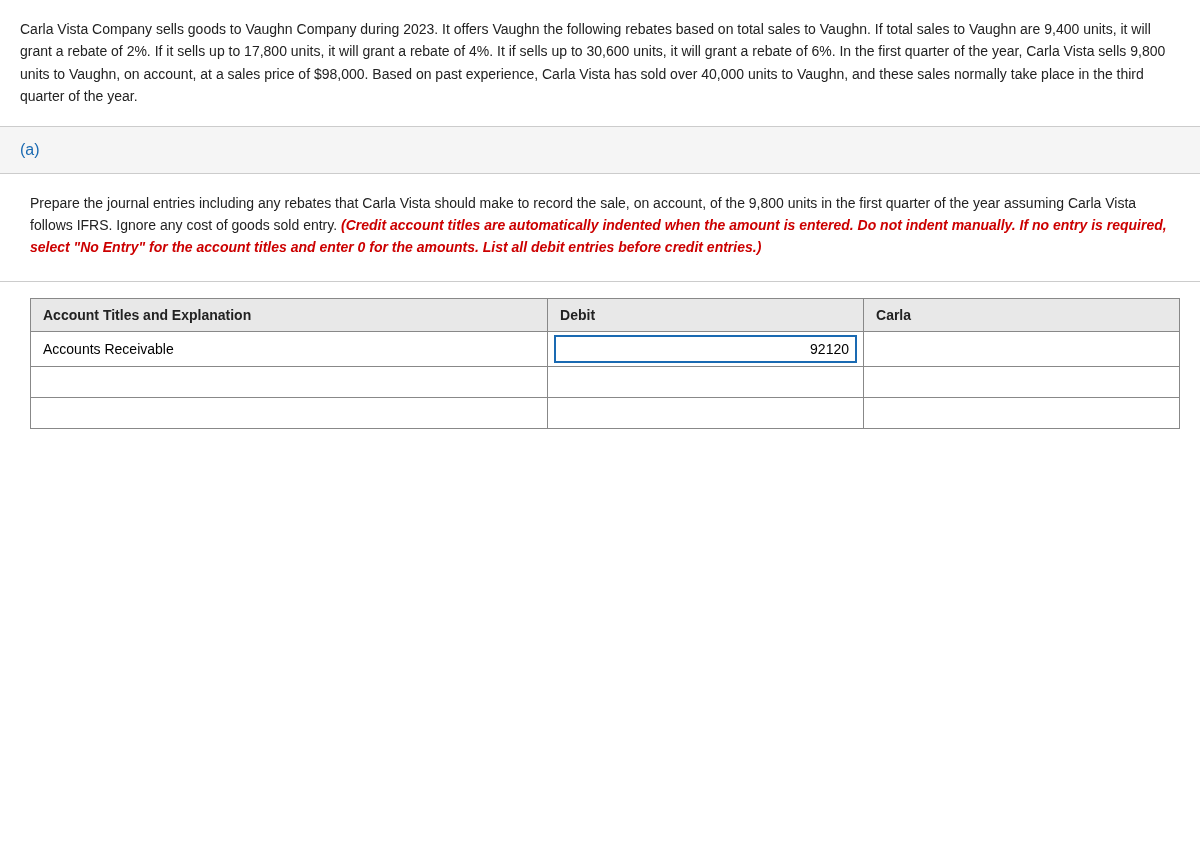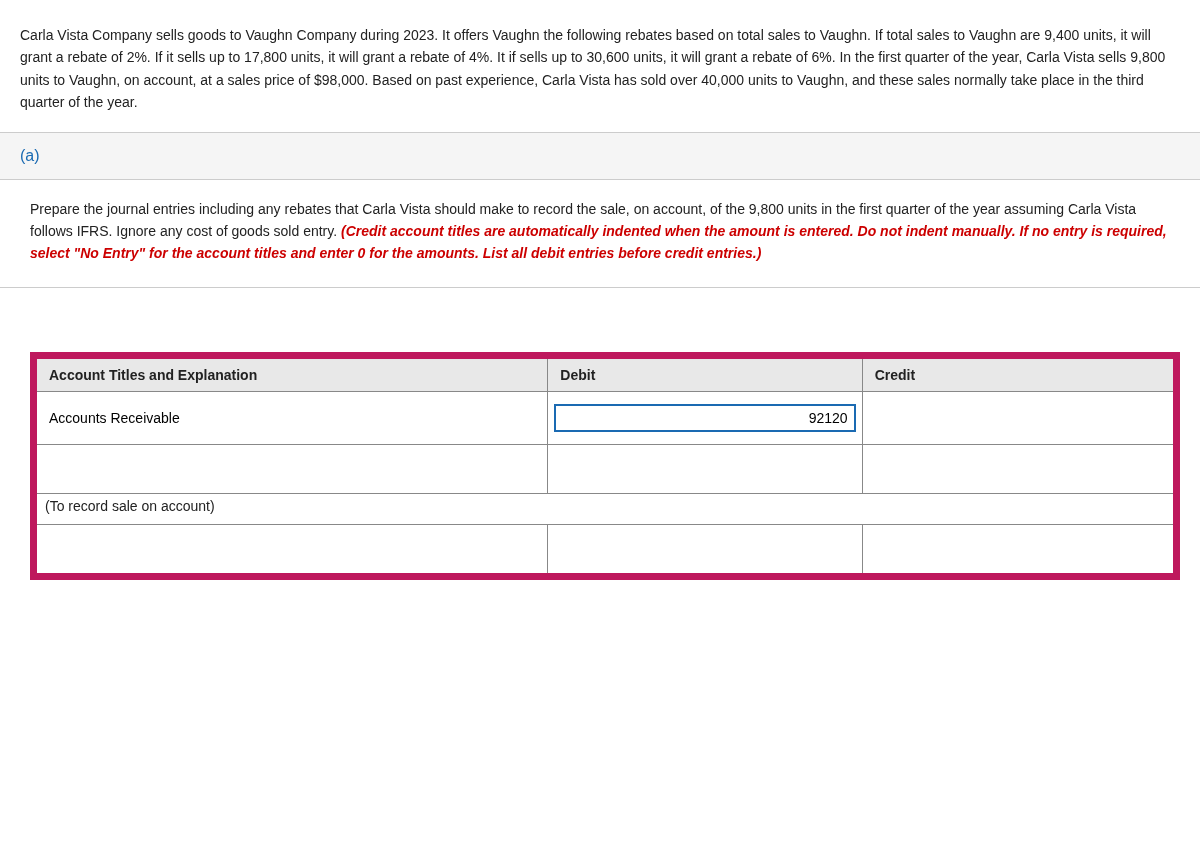--- a/index.html
+++ b/index.html
@@ -10,21 +10,21 @@
 
     body {
       font-family: Arial, sans-serif;
       font-size: 14px;
       color: #222;
       background: #fff;
       width: 1200px;
     }
 
     .problem-text {
-      padding: 24px 20px 18px 20px;
+      padding: 18px 20px 18px 20px;
       line-height: 1.6;
       border-bottom: 1px solid #ccc;
     }
 
     .part-section {
       background: #f5f5f5;
       padding: 14px 20px;
       border-bottom: 1px solid #ccc;
     }
 
@@ -45,39 +45,38 @@
       font-weight: bold;
     }
 
     .journal-table-wrapper {
       padding: 16px 20px 10px 30px;
     }
 
     .journal-table {
       width: 100%;
       border-collapse: collapse;
-      border: 7px solid #be185d;
-      margin-top: 48px;
+      border: 1px solid #be185d;
     }
 
     .journal-table th {
       background: #e8e8e8;
       border: 1px solid #888;
       padding: 8px 12px;
       font-weight: bold;
       text-align: left;
     }
 
     .journal-table th.center {
       text-align: left;
     }
 
     .journal-table td {
       border: 1px solid #888;
-      padding: 12px 6px;
+      padding: 3px 6px;
       vertical-align: middle;
     }
 
     .journal-table td.account-col {
       width: 45%;
     }
 
     .journal-table td.debit-col,
     .journal-table td.credit-col {
       width: 27.5%;
@@ -122,21 +121,21 @@
 <div class="instructions">
   <span>Prepare the journal entries including any rebates that Carla Vista should make to record the sale, on account, of the 9,800 units in the first quarter of the year assuming Carla Vista follows IFRS. Ignore any cost of goods sold entry. </span><span class="red-italic">(Credit account titles are automatically indented when the amount is entered. Do not indent manually. If no entry is required, select "No Entry" for the account titles and enter 0 for the amounts. List all debit entries before credit entries.)</span>
 </div>
 
 <div class="journal-table-wrapper">
   <table class="journal-table">
     <thead>
       <tr>
         <th class="account-col">Account Titles and Explanation</th>
         <th class="debit-col center">Debit</th>
-        <th class="credit-col center">Credit</th>
+        <th class="credit-col center">Carla</th>
       </tr>
     </thead>
     <tbody>
 
       <tr class="row-group">
         <td class="account-col">
           <input type="text" value="Accounts Receivable" style="">
         </td>
         <td class="debit-col">
           <input type="text" class="highlighted" value="92120" style="text-align: right;">
@@ -149,23 +148,20 @@
         <td class="account-col">
           <input type="text" value="" style="">
         </td>
         <td class="debit-col">
           <input type="text" value="" style="">
         </td>
         <td class="credit-col">
           <input type="text" value="" style="">
         </td>
       </tr>
-      <tr class="note-row">
-        <td colspan="3" style="padding: 4px 8px 10px 8px; font-size:14px;">(To record sale on account)</td>
-      </tr>
 
       <tr class="row-group">
         <td class="account-col">
           <input type="text" value="" style="">
         </td>
         <td class="debit-col">
           <input type="text" value="" style="">
         </td>
         <td class="credit-col">
           <input type="text" value="" style="">

